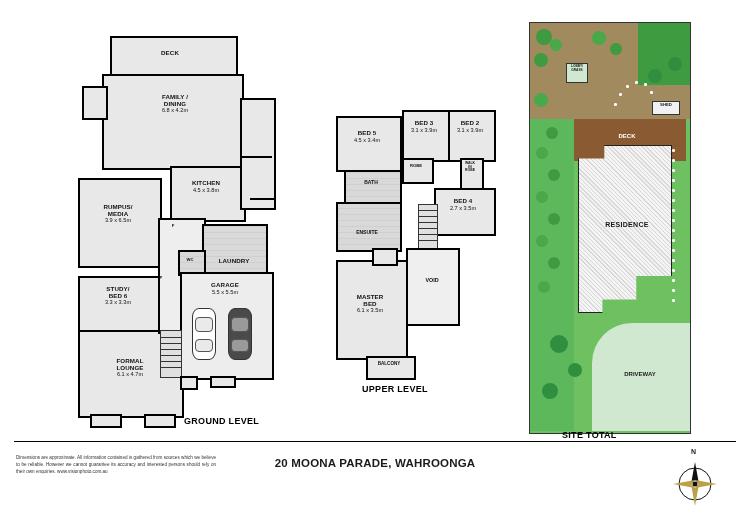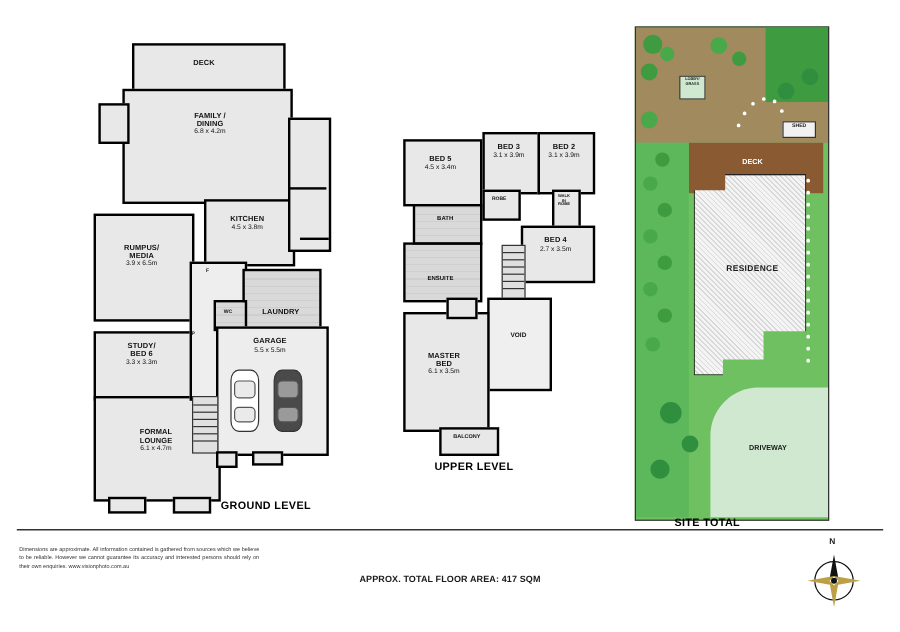--- a/index.html
+++ b/index.html
@@ -288,21 +288,21 @@
     <div class="shrub" style="left:20px;top:312px;width:18px;height:18px;"></div>
     <div class="shrub" style="left:38px;top:340px;width:14px;height:14px;"></div>
     <div class="shrub" style="left:12px;top:360px;width:16px;height:16px;"></div>
     <div class="shrub" style="left:118px;top:46px;width:14px;height:14px;"></div>
     <div class="shrub" style="left:138px;top:34px;width:14px;height:14px;"></div>
   </div>
   <div class="lvl" style="left:562px;top:430px;"><span>SITE TOTAL</span></div>
 
   <div id="hr"></div>
   <div id="disc">Dimensions are approximate. All information contained is gathered from sources which we believe to be reliable. However we cannot guarantee its accuracy and interested persons should rely on their own enquiries.  www.visionphoto.com.au</div>
-  <div id="subtitle">APPROX. TOTAL FLOOR AREA: 417 SQM</div>
+  <div id="title">20 MOONA PARADE, WAHROONGA</div>
 
   <div id="compass">
     <div class="nlbl">N</div>
     <svg width="46" height="56" viewBox="0 0 46 56" style="position:absolute;left:0;top:8px;">
       <circle cx="23" cy="28" r="16" fill="none" stroke="#111" stroke-width="1"></circle>
       <polygon points="23,6 27,28 23,24 19,28" fill="#111"></polygon>
       <polygon points="23,50 27,28 23,32 19,28" fill="#bda046"></polygon>
       <polygon points="1,28 23,24 19,28 23,32" fill="#bda046"></polygon>
       <polygon points="45,28 23,24 27,28 23,32" fill="#bda046"></polygon>
       <circle cx="23" cy="28" r="2.5" fill="#111"></circle>

